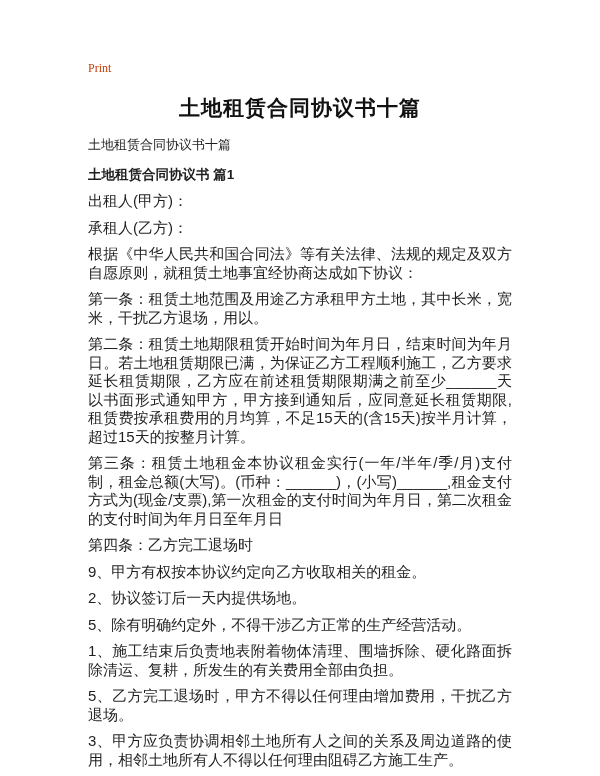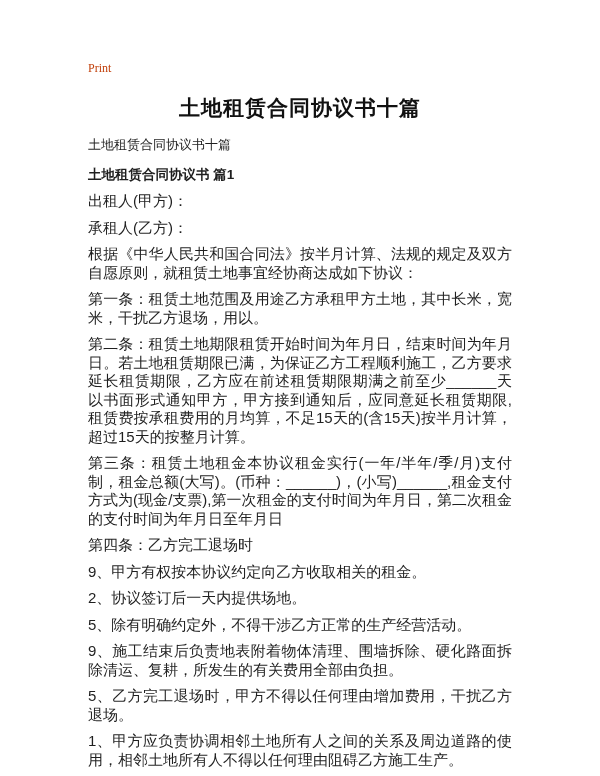--- a/index.html
+++ b/index.html
@@ -69,26 +69,26 @@
     <a class="print-link">Print</a>
 
     <h1 class="doc-title">土地租赁合同协议书十篇</h1>
 
     <p class="doc-subtitle">土地租赁合同协议书十篇</p>
 
     <p class="section-heading">土地租赁合同协议书 篇1</p>
 
     <p class="body-para">出租人(甲方)：</p>
     <p class="body-para">承租人(乙方)：</p>
-    <p class="body-para">根据《中华人民共和国合同法》按半月计算、法规的规定及双方自愿原则，就租赁土地事宜经协商达成如下协议：</p>
+    <p class="body-para">根据《中华人民共和国合同法》等有关法律、法规的规定及双方自愿原则，就租赁土地事宜经协商达成如下协议：</p>
     <p class="body-para">第一条：租赁土地范围及用途乙方承租甲方土地，其中长米，宽米，干扰乙方退场，用以。</p>
     <p class="body-para">第二条：租赁土地期限租赁开始时间为年月日，结束时间为年月日。若土地租赁期限已满，为保证乙方工程顺利施工，乙方要求延长租赁期限，乙方应在前述租赁期限期满之前至少______天以书面形式通知甲方，甲方接到通知后，应同意延长租赁期限,租赁费按承租费用的月均算，不足15天的(含15天)按半月计算，超过15天的按整月计算。</p>
     <p class="body-para">第三条：租赁土地租金本协议租金实行(一年/半年/季/月)支付制，租金总额(大写)。(币种：______)，(小写)______,租金支付方式为(现金/支票),第一次租金的支付时间为年月日，第二次租金的支付时间为年月日至年月日</p>
     <p class="body-para">第四条：乙方完工退场时</p>
     <p class="body-para">9、甲方有权按本协议约定向乙方收取相关的租金。</p>
     <p class="body-para">2、协议签订后一天内提供场地。</p>
     <p class="body-para">5、除有明确约定外，不得干涉乙方正常的生产经营活动。</p>
-    <p class="body-para">9、施工结束后负责地表附着物体清理、围墙拆除、硬化路面拆除清运、复耕，所发生的有关费用全部由负担。</p>
+    <p class="body-para">1、施工结束后负责地表附着物体清理、围墙拆除、硬化路面拆除清运、复耕，所发生的有关费用全部由负担。</p>
     <p class="body-para">5、乙方完工退场时，甲方不得以任何理由增加费用，干扰乙方退场。</p>
-    <p class="body-para">1、甲方应负责协调相邻土地所有人之间的关系及周边道路的使用，相邻土地所有人不得以任何理由阻碍乙方施工生产。</p>
+    <p class="body-para">3、甲方应负责协调相邻土地所有人之间的关系及周边道路的使用，相邻土地所有人不得以任何理由阻碍乙方施工生产。</p>
 
   </div>
 </div>
 
 </body></html>

